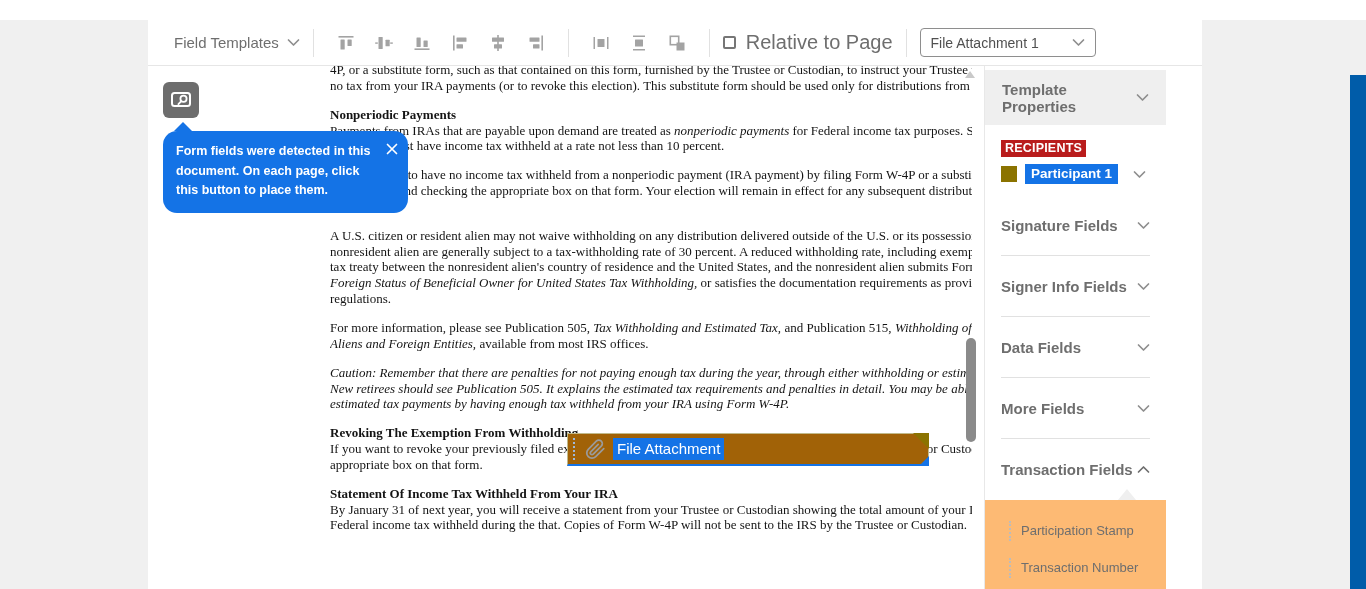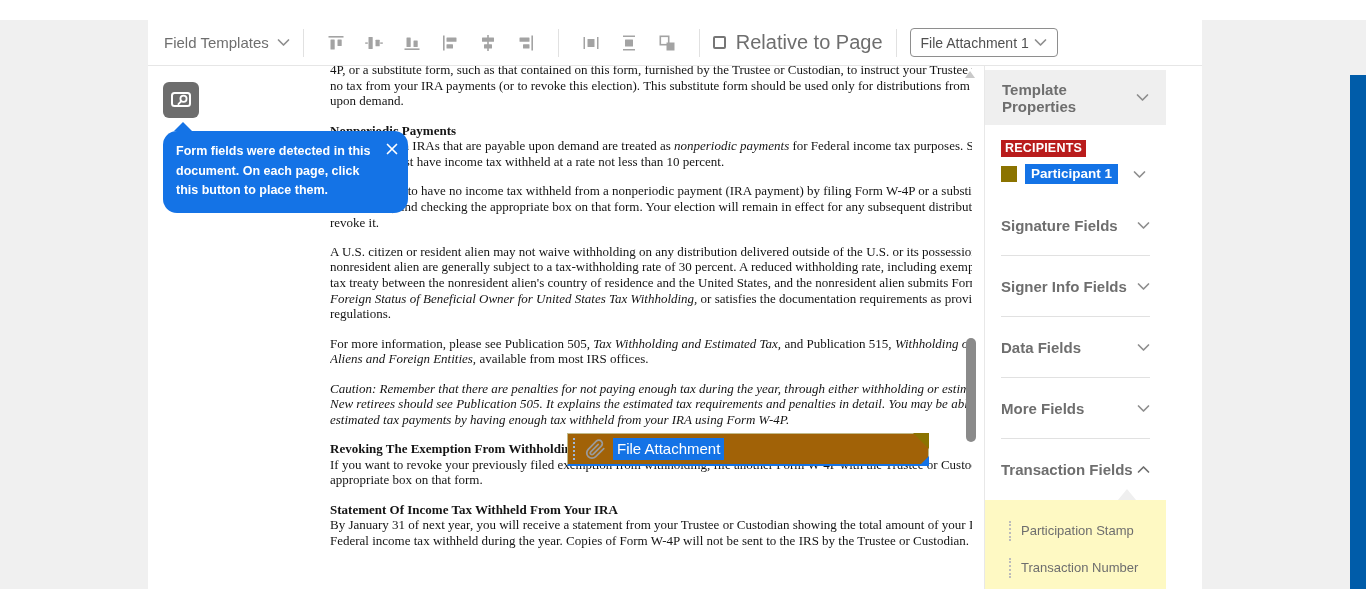--- a/index.html
+++ b/index.html
@@ -4,30 +4,30 @@
 <style>
   * { margin:0; padding:0; box-sizing:border-box; }
   html,body { width:1366px; height:589px; overflow:hidden; background:#f0f0f0;
               font-family:"Liberation Sans", sans-serif; }
   .top-strip { position:absolute; left:0; top:0; width:1366px; height:20px; background:#ffffff; }
   .edge-strip { position:absolute; left:1350px; top:75px; width:16px; height:514px; background:#005CA9; }
 
   .app { position:absolute; left:148px; top:20px; width:1054px; height:569px; background:#ffffff; }
 
   
-  .toolbar { height:46px; display:flex; align-items:center; padding-left:16px;
+  .toolbar { height:46px; display:flex; align-items:center; padding-left:26px;
              border-bottom:1px solid #e6e6e6; background:#fff; }
   .ft-label { display:flex; align-items:center; gap:8px; color:#6e6e6e; font-size:15px; cursor:pointer; }
   .tb-sep { width:1px; height:28px; background:#e1e1e1; margin:0 13px; flex:none; }
   .tb-icons { display:flex; align-items:center; }
   .tb-btn { width:26px; height:26px; margin:0 6px; display:flex; align-items:center; justify-content:center;
             background:none; border:none; cursor:pointer; }
   .rtp { display:flex; align-items:center; gap:10px; color:#6e6e6e; font-size:20px; }
   .rtp-box { width:13px; height:13px; border:2px solid #767676; border-radius:2px; background:#fff; }
-  .field-select { display:flex; align-items:center; justify-content:space-between; width:148px; height:29px;
+  .field-select { display:flex; align-items:center; justify-content:space-between; width:176px; height:29px;
                   border:1px solid #8e8e8e; border-radius:4px; padding:0 10px; color:#505050; font-size:14px;
                   background:#fff; cursor:pointer; }
   .chev { display:inline-flex; align-items:center; }
 
   
   .content { position:relative; display:flex; height:523px; }
   .doc-area { position:relative; width:836px; height:523px; background:#ffffff; overflow:hidden; }
 
   .doc-text { position:absolute; left:182px; top:-4px; right:12px; overflow:hidden;
               font-family:"Liberation Serif", serif; font-size:13px; color:#141414; }
@@ -78,21 +78,21 @@
   .recip-label { display:inline-block; font-size:12.5px; font-weight:700; color:#fff; background:#b91c1c;
                  padding:1px 4px 2px 4px; letter-spacing:.2px; }
   .participant-row { display:flex; align-items:center; margin-top:7px; cursor:pointer; }
   .recip-swatch { width:16px; height:16px; background:#8B7300; flex:none; }
   .participant-name { font-size:13.5px; color:#fff; background:#1473E6; padding:2px 6px 3px 6px; margin-left:8px;font-weight:bold; }
   .participant-row .chev { margin-left:auto; margin-right:4px; }
   #sidebar-sections { }
   .section-row { margin:0 16px; height:61px; display:flex; align-items:center; justify-content:space-between;
                  border-bottom:1px solid #e1e1e1; cursor:pointer; background:#fff; }
   .section-row.no-border { border-bottom:none; }
-  .tx-panel { background:#fef9c3; flex:1; position:relative; padding-top:12px; }
+  .tx-panel { background:#fdba74; flex:1; position:relative; padding-top:12px; }
   .tx-notch { position:absolute; top:-11px; right:30px; width:0; height:0;
               border-left:9px solid transparent; border-right:9px solid transparent;
               border-bottom:11px solid #efefef; }
   .tx-item { height:37px; display:flex; align-items:center; padding-left:24px; cursor:pointer; }
   .tx-handle { width:0; height:20px; border-left:2px dotted #bcbcbc; margin-right:10px; }
   .tx-label { font-size:13px; color:#6e6e6e; }
 </style>
 </head>
 <body>
 
@@ -211,21 +211,20 @@
     </div>
   </div>
 
   <div class="content">
 
     <div class="doc-area">
       <div class="doc-text" id="doc-text">
           <div class="para">
             <div class="line"><span class="sg-n">4P, or a substitute form, such as that contained on this form, furnished by the Trustee or Custodian, to instruct your Trustee to withhold</span></div>
             <div class="line"><span class="sg-n">no tax from your IRA payments (or to revoke this election). This substitute form should be used only for distributions from IRAs payable</span></div>
-            <div class="line"><span class="sg-n">upon demand.</span></div>
           </div>
           <div class="para">
             <div class="line"><span class="sg-b">Nonperiodic Payments</span></div>
             <div class="line"><span class="sg-n">Payments from IRAs that are payable upon demand are treated as </span><span class="sg-i">nonperiodic payments</span><span class="sg-n"> for Federal income tax purposes. Such payments</span></div>
             <div class="line"><span class="sg-n">Thus, they must have income tax withheld at a rate not less than 10 percent.</span></div>
           </div>
           <div class="para">
             <div class="line"><span class="sg-n">You may elect to have no income tax withheld from a nonperiodic payment (IRA payment) by filing Form W-4P or a substitute</span></div>
             <div class="line"><span class="sg-n">form with it, and checking the appropriate box on that form. Your election will remain in effect for any subsequent distributions unless you</span></div>
             <div class="line"><span class="sg-n">revoke it.</span></div>
@@ -247,21 +246,21 @@
             <div class="line"><span class="sg-i">estimated tax payments by having enough tax withheld from your IRA using Form W-4P.</span></div>
           </div>
           <div class="para">
             <div class="line"><span class="sg-b">Revoking The Exemption From Withholding</span></div>
             <div class="line"><span class="sg-n">If you want to revoke your previously filed exemption from withholding, file another Form W-4P with the Trustee or Custodian and check the</span></div>
             <div class="line"><span class="sg-n">appropriate box on that form.</span></div>
           </div>
           <div class="para">
             <div class="line"><span class="sg-b">Statement Of Income Tax Withheld From Your IRA</span></div>
             <div class="line"><span class="sg-n">By January 31 of next year, you will receive a statement from your Trustee or Custodian showing the total amount of your IRA payments and</span></div>
-            <div class="line"><span class="sg-n">Federal income tax withheld during the year. Copies of Form W-4P will not be sent to the IRS by the Trustee or Custodian.</span></div>
+            <div class="line"><span class="sg-n">Federal income tax withheld during the that. Copies of Form W-4P will not be sent to the IRS by the Trustee or Custodian.</span></div>
           </div>
         </div>
 
       <div class="scroll-up"></div>
       <div class="scroll-thumb"></div>
 
       <button class="detect-btn">
         <span class="chev">
             <svg width="24" height="24" viewBox="0 0 24 24">
               <rect x="3" y="5" width="18" height="13" rx="2.5" fill="none" stroke="#fff" stroke-width="2"></rect>

